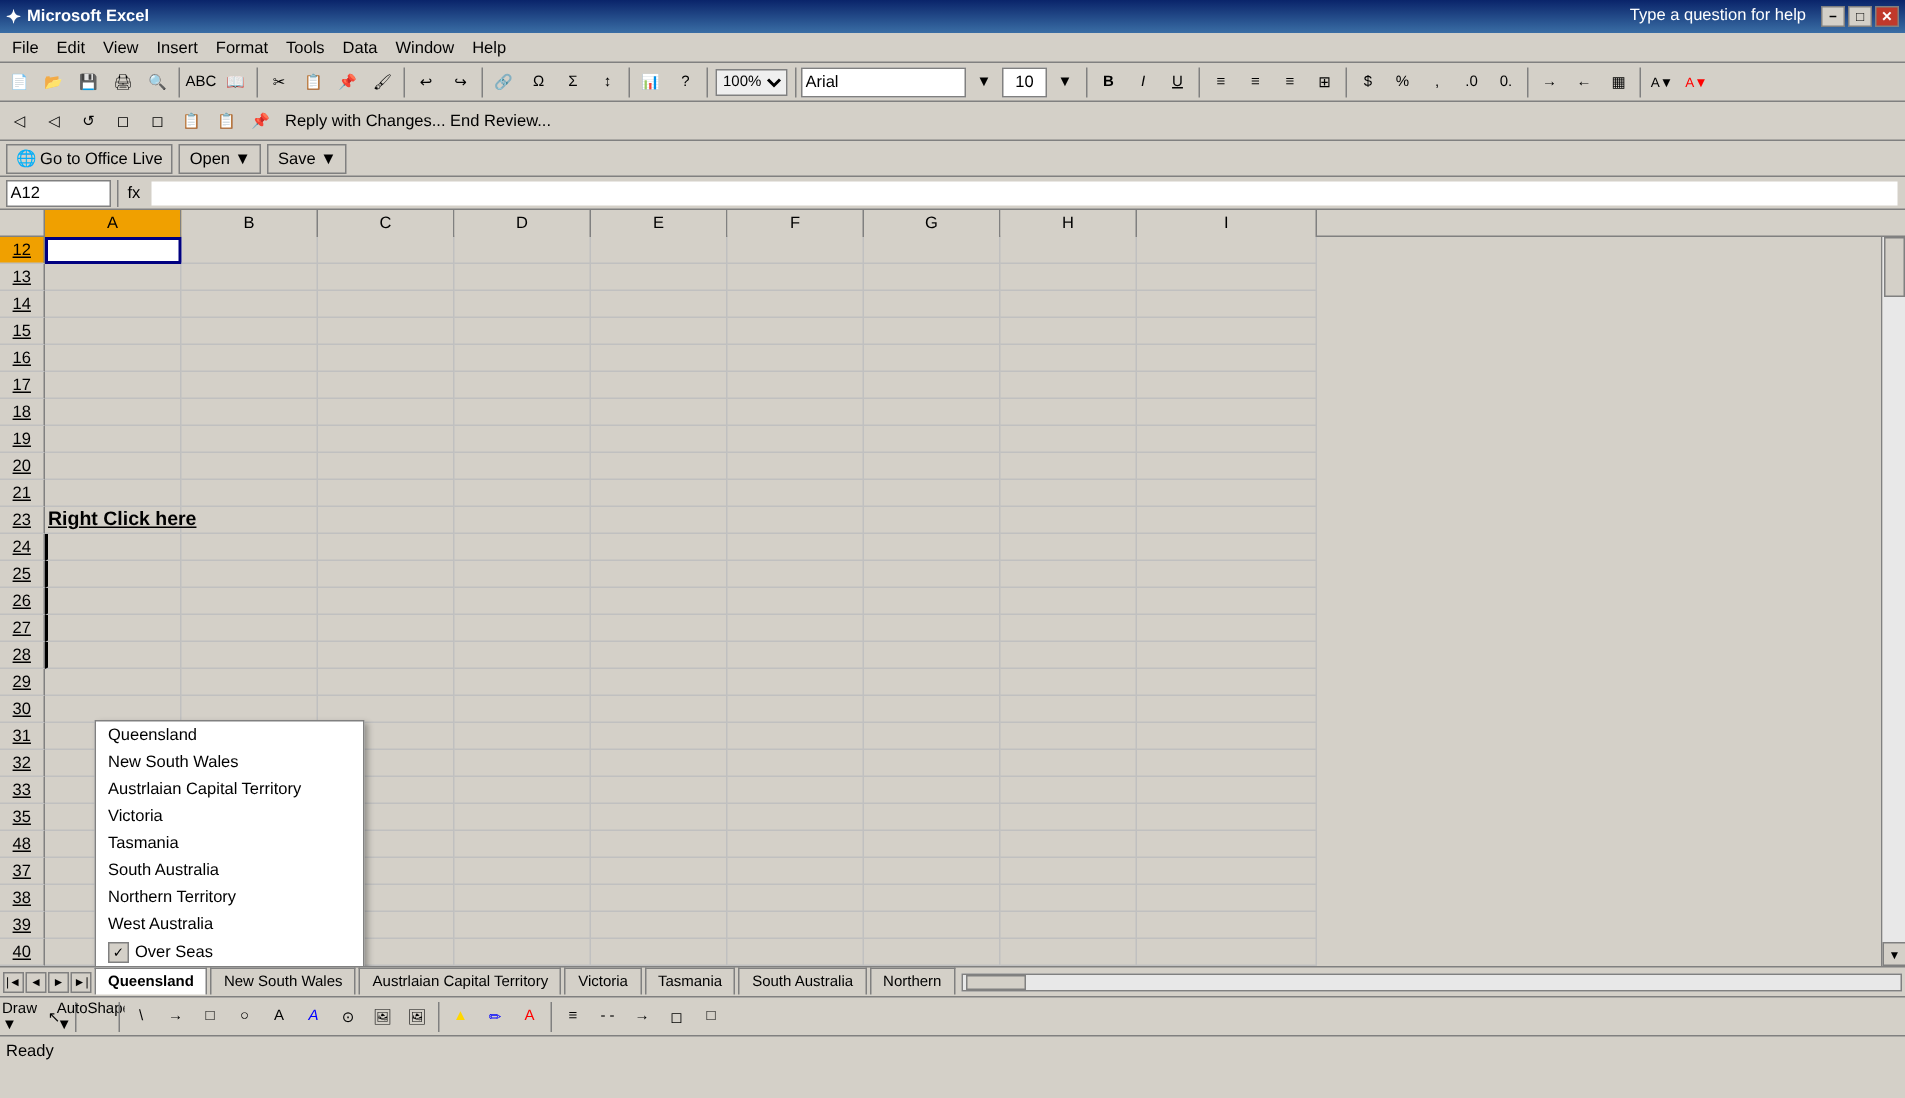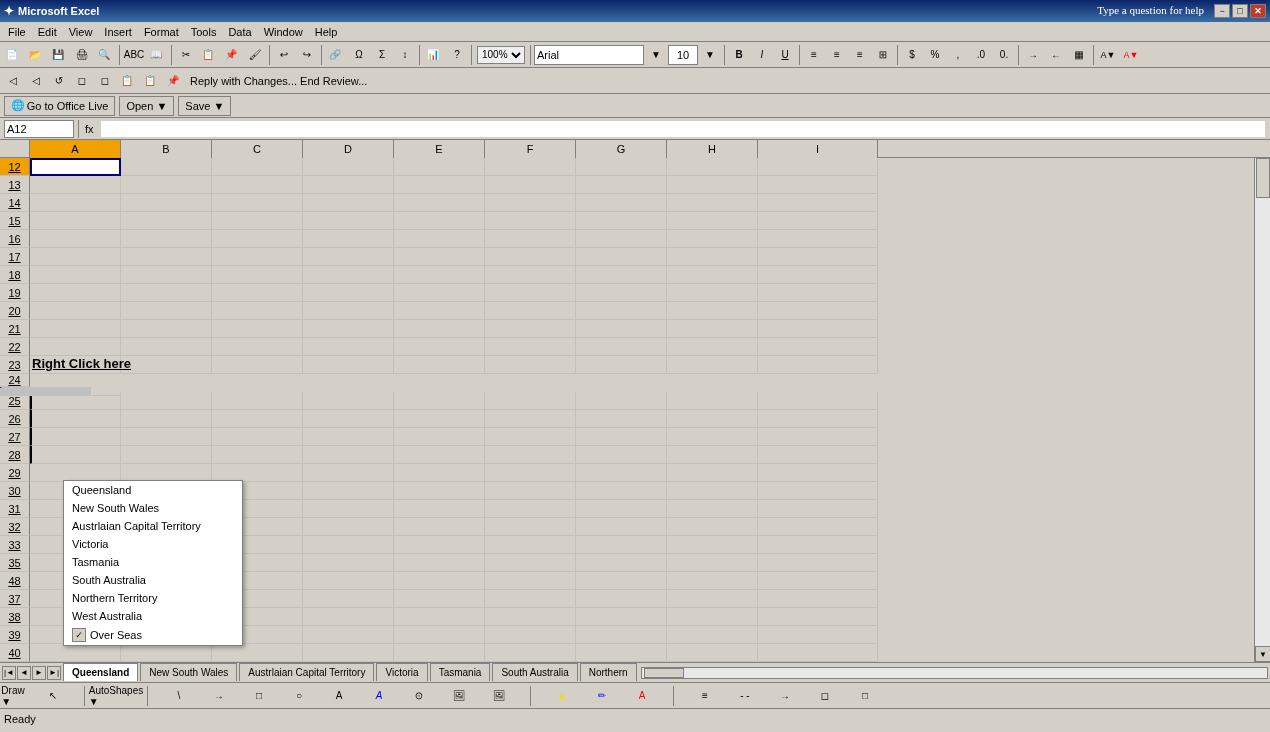--- a/index.html
+++ b/index.html
@@ -11,21 +11,21 @@
       background: linear-gradient(to bottom, #0a246a, #3a6ea5);
       display: flex;
       align-items: center;
       justify-content: space-between;
       padding: 0 4px;
       color: white;
       font-size: 11px;
       font-weight: bold;
     }
     .title-bar-left { display: flex; align-items: center; gap: 4px; }
-    .title-bar-right { display: flex; gap: 2px; font-family: Liberation Serif, serif; }
+    .title-bar-right { display: flex; gap: 2px; }
     .title-btn {
       width: 16px; height: 14px;
       background: #d4d0c8;
       border: 1px solid #808080;
       display: flex; align-items: center; justify-content: center;
       font-size: 9px; cursor: pointer; color: #000;
     }
     .title-btn.close { background: #c0392b; color: white; }
 
     
@@ -260,21 +260,21 @@
     }
 
     
     .draw-toolbar {
       height: 26px;
       background: #d4d0c8;
       display: flex;
       align-items: center;
       border-top: 1px solid #808080;
       padding: 0 2px;
-      gap: 18px;
+      gap: 1px;
       font-size: 11px;
     }
 
     
     .v-scrollbar {
       width: 16px;
       background: #d4d0c8;
       border-left: 1px solid #808080;
       position: absolute;
       right: 0;
@@ -586,47 +586,35 @@
           <div class="cell col-a"></div>
           <div class="cell col-b"></div>
           <div class="cell col-c"></div>
           <div class="cell col-d"></div>
           <div class="cell col-e"></div>
           <div class="cell col-f"></div>
           <div class="cell col-g"></div>
           <div class="cell col-h"></div>
           <div class="cell col-i"></div>
         </div>
-      <div class="grid-row">
-          <div class="row-num">22</div>
-          <div class="cell col-a"></div>
-          <div class="cell col-b"></div>
-          <div class="cell col-c"></div>
-          <div class="cell col-d"></div>
-          <div class="cell col-e"></div>
-          <div class="cell col-f"></div>
-          <div class="cell col-g"></div>
-          <div class="cell col-h"></div>
-          <div class="cell col-i"></div>
-        </div>
 
       <div class="grid-row">
         <div class="row-num">23</div>
         <div class="cell col-a bold-text" style="overflow:visible; font-size:13px; font-weight:bold;">Right Click here</div>
         <div class="cell col-b"></div>
         <div class="cell col-c"></div>
         <div class="cell col-d"></div>
         <div class="cell col-e"></div>
         <div class="cell col-f"></div>
         <div class="cell col-g"></div>
         <div class="cell col-h"></div>
         <div class="cell col-i"></div>
       </div>
 
-      <div class="grid-row" style="position:relative;flex-direction:column;">
+      <div class="grid-row" style="position:relative;">
         <div class="row-num">24</div>
         <div class="cell col-a" style="border-left: 2px solid #000;"></div>
         <div class="cell col-b"></div>
           <div class="cell col-c"></div>
           <div class="cell col-d"></div>
           <div class="cell col-e"></div>
           <div class="cell col-f"></div>
           <div class="cell col-g"></div>
           <div class="cell col-h"></div>
           <div class="cell col-i"></div>

